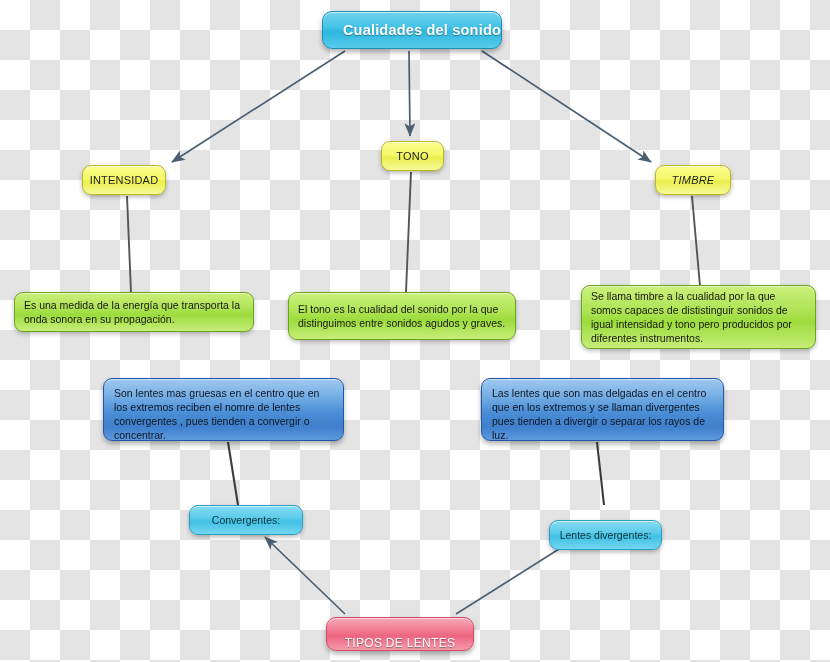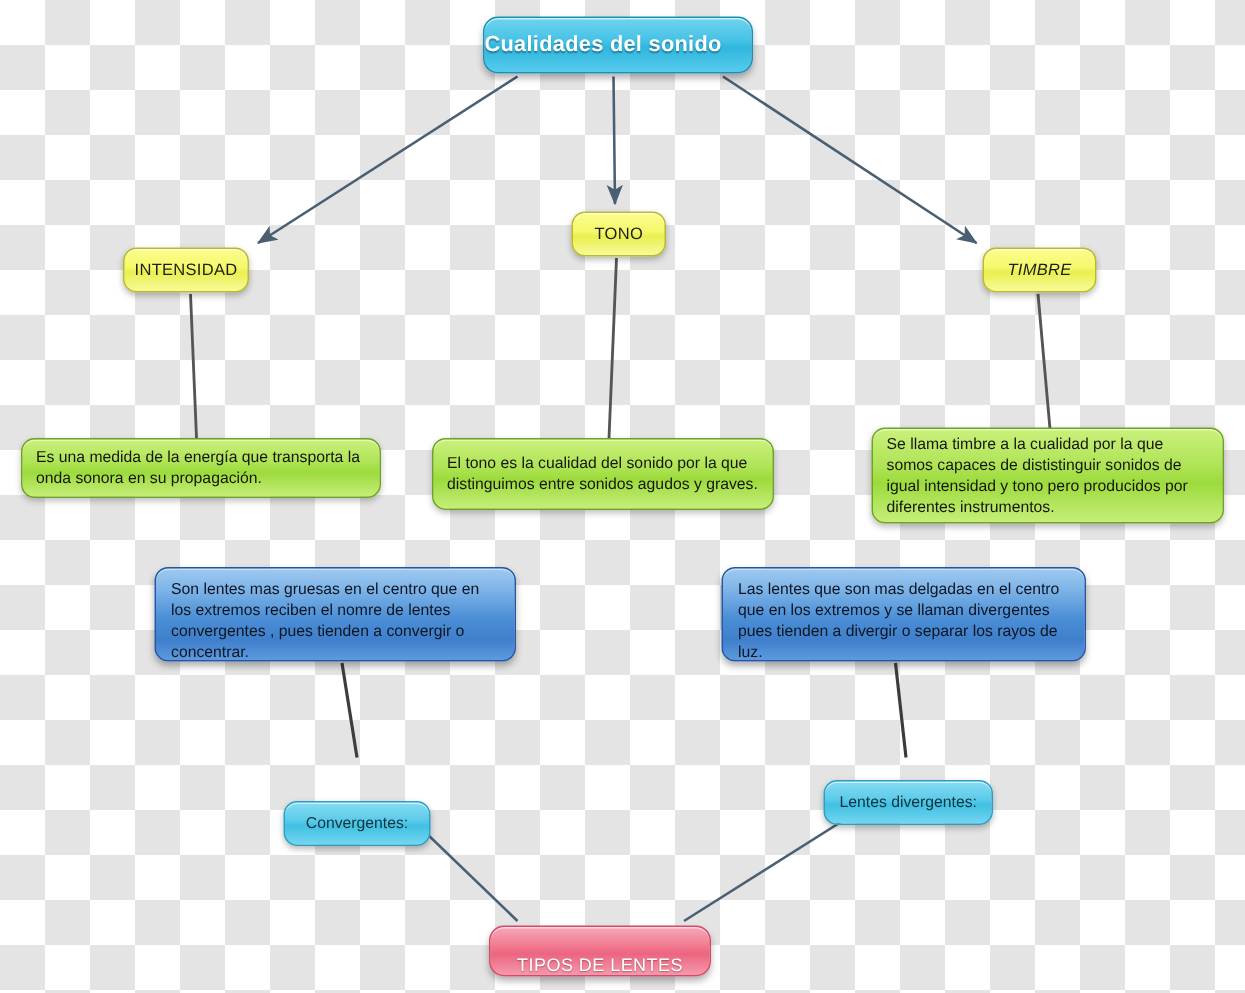--- a/index.html
+++ b/index.html
@@ -44,21 +44,21 @@
   .node.root {
     left: 322px; top: 11px;
     width: 180px; height: 38px;
     border-radius: 10px;
     border: 1px solid #1b8fb5;
     background: linear-gradient(180deg, #6fd3ee 0%, #45c2e6 42%, #2fb7df 55%, #57cbec 100%);
     box-shadow: 0 3px 5px rgba(0,0,0,0.30), inset 0 1px 0 rgba(255,255,255,0.65);
     justify-content: center;
   }
   .node.root .txt {
-    text-align: left;
+    text-align: right;
     color: #ffffff;
     font-size: 14.5px;
     font-weight: bold;
     letter-spacing: .2px;
     text-shadow: 0 1px 1px rgba(0,0,0,0.35);
   }
 
   
   .node.yellow {
     border: 1px solid #b9bb22;
@@ -120,21 +120,21 @@
     border-radius: 9px;
     background: linear-gradient(180deg, #86dcf2 0%, #5ccbea 42%, #41c0e3 56%, #74d6f0 100%);
     box-shadow: 0 2px 4px rgba(0,0,0,0.28), inset 0 1px 0 rgba(255,255,255,0.6);
     justify-content: center;
   }
   .node.cyan .txt {
     text-align: center;
     color: #10333d;
     font-size: 10.5px;
   }
-  .node.c-conv { left: 189px; top: 534px; width: 98px;  height: 30px; }
+  .node.c-conv { left: 189px; top: 505px; width: 114px;  height: 30px; }
   .node.c-div  { left: 549px; top: 520px; width: 113px; height: 30px; }
 
   
   .node.pink {
     left: 326px; top: 617px;
     width: 148px; height: 34px;
     border: 1px solid #d24a68;
     border-radius: 10px;
     background: linear-gradient(180deg, #f7a8b8 0%, #f2798f 40%, #ec6580 56%, #f59aab 100%);
     box-shadow: 0 3px 5px rgba(0,0,0,0.30), inset 0 1px 0 rgba(255,255,255,0.55);

